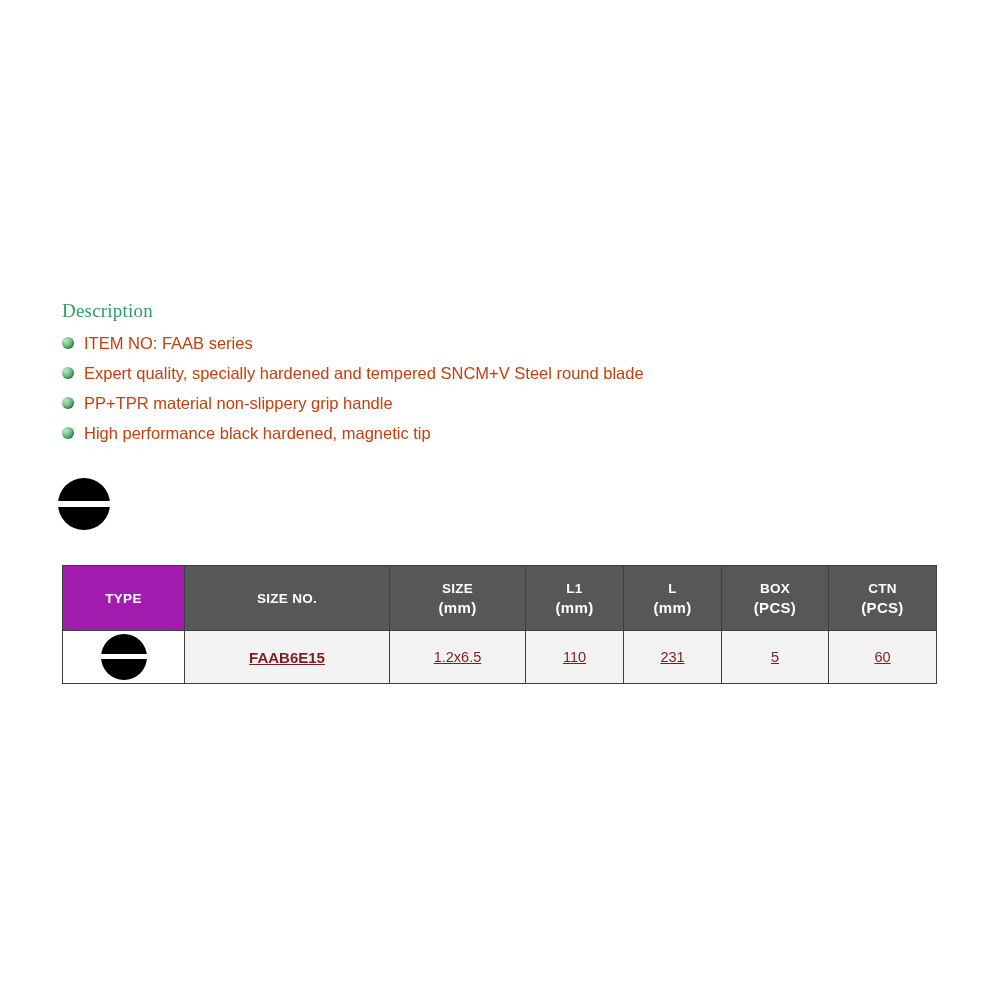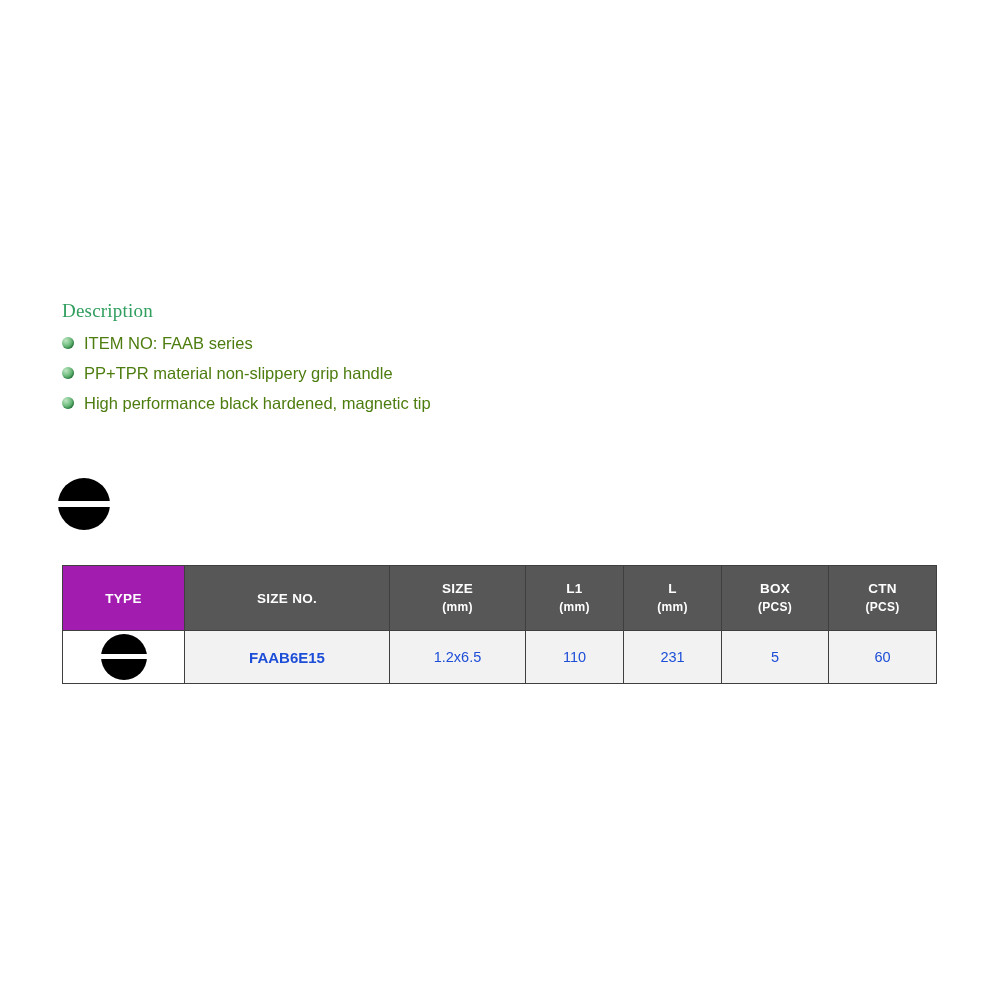--- a/index.html
+++ b/index.html
@@ -43,21 +43,21 @@
   .desc-list {
     list-style: none;
     margin: 0;
     padding: 0;
   }
 
   .desc-item {
     position: relative;
     padding-left: 22px;
     font-size: 16.5px;
-    color: #4d7c0f;
+    color: #c2410c;
     line-height: 30px;
     white-space: nowrap;
   }
 
   .bullet-icon {
     position: absolute;
     left: 0;
     top: 9px;
     width: 12px;
     height: 12px;
@@ -117,29 +117,30 @@
     line-height: 19px;
     letter-spacing: 0.3px;
   }
 
   .spec-table thead th.type-head {
     background: #a21caf;
   }
 
   .unit {
     display: block;
-    font-size: 12px;
+    font-size: 15px;
     font-weight: bold;
   }
 
   .spec-table tbody td {
     height: 50px;
     background: #f2f2f2;
-    color: #1d4ed8;
+    color: #7f1d1d;
     font-size: 14.5px;
+    text-decoration: underline;
   }
 
   .spec-table tbody td.type-cell {
     background: #ffffff;
     position: relative;
   }
 
   .spec-table tbody td.item-cell {
     font-weight: bold;
     font-size: 15px;
@@ -181,20 +182,24 @@
 <body>
 
 <div id="page">
 
   <div class="desc-block">
     <div class="desc-title">Description</div>
     <ul class="desc-list">
       <li class="desc-item">
         <span class="bullet-icon"></span>
         <span>ITEM NO: FAAB series</span>
+      </li>
+      <li class="desc-item">
+        <span class="bullet-icon"></span>
+        <span>Expert quality, specially hardened and tempered SNCM+V Steel round blade</span>
       </li>
       <li class="desc-item">
         <span class="bullet-icon"></span>
         <span>PP+TPR material non-slippery grip handle</span>
       </li>
       <li class="desc-item">
         <span class="bullet-icon"></span>
         <span>High performance black hardened, magnetic tip</span>
       </li>
     </ul>

